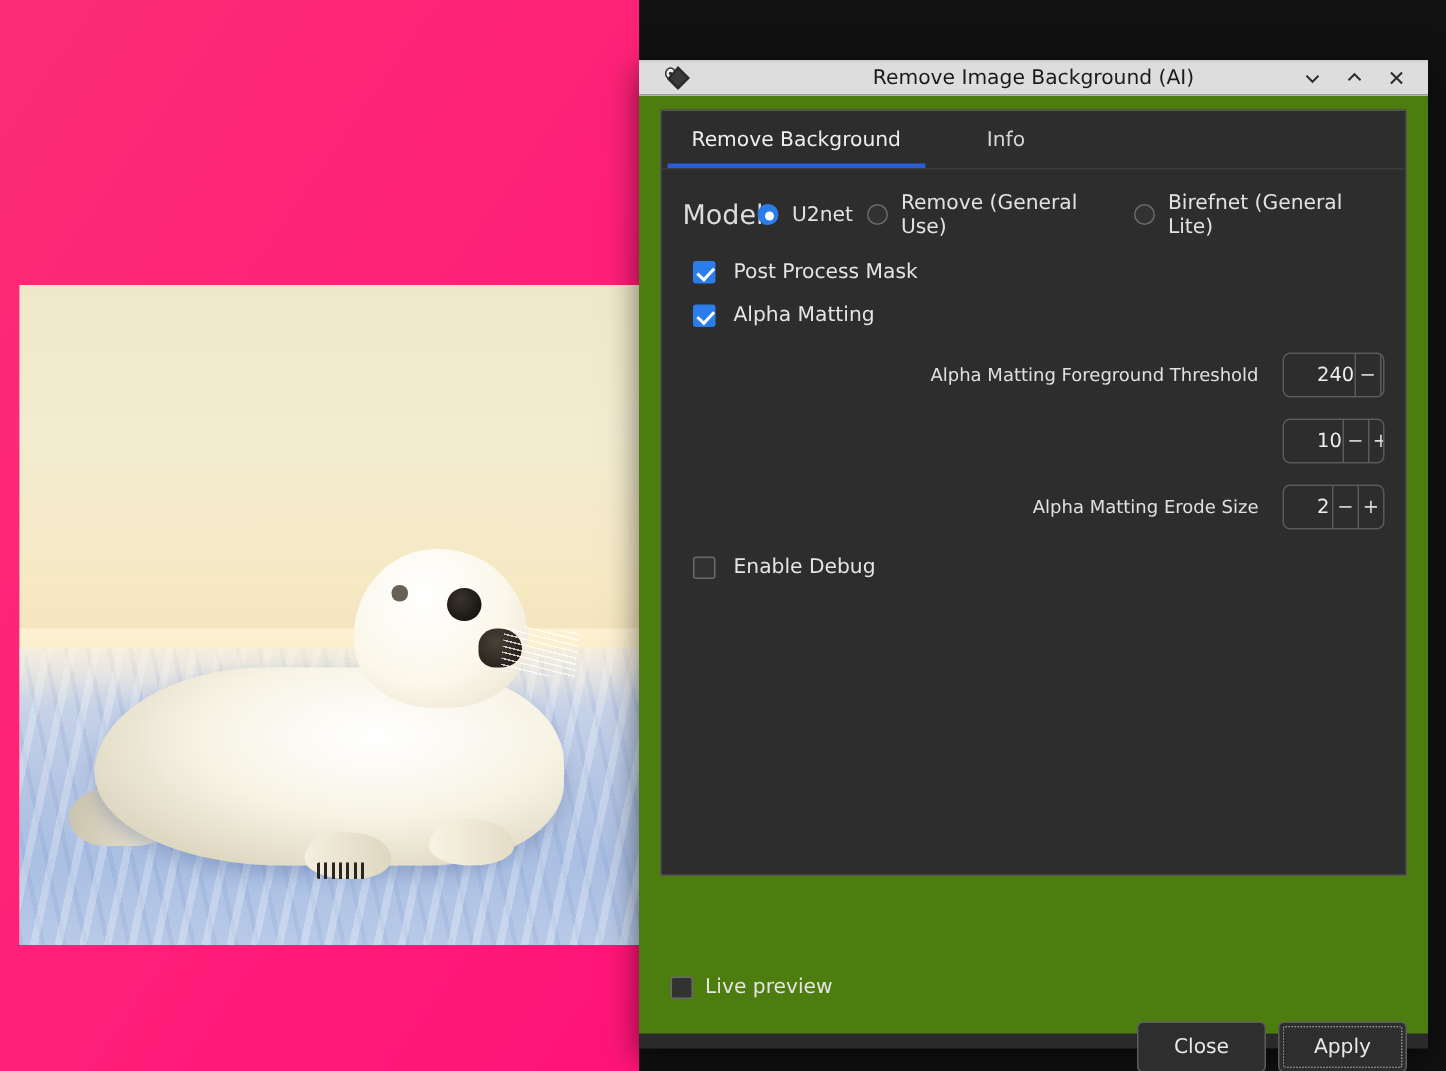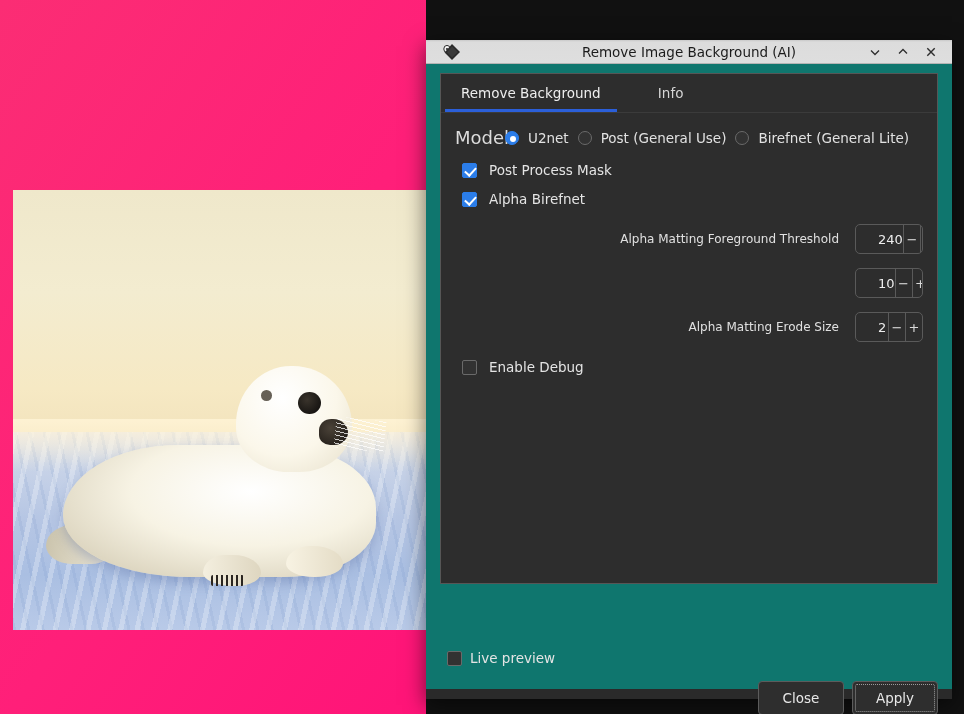--- a/index.html
+++ b/index.html
@@ -134,21 +134,21 @@
   .win-btn {
     width: 26px; height: 26px; display: flex;
     align-items: center; justify-content: center;
     color: #2a2a2a;
   }
   .win-btn svg { display: block; }
 
   #dialog-body {
     position: relative;
     height: calc(100% - 34px);
-    background: #0f766e;
+    background: #4d7c0f;
     text-decoration: underline;
   }
 
   
   #panel {
     position: absolute; left: 14px; top: 9px;
     width: 498px; height: 511px;
     border: 1px solid #565656;
     background: #2d2d2d;
     overflow: hidden;
@@ -333,37 +333,37 @@
 
         <div class="row" id="model-row">
           <div class="model-label">Model</div>
           <div class="radio-list">
             <div class="radio-item">
               <span class="radio checked"></span>
               <span class="radio-label">U2net</span>
             </div>
             <div class="radio-item">
               <span class="radio"></span>
-              <span class="radio-label">Post (General Use)</span>
+              <span class="radio-label">Remove (General Use)</span>
             </div>
             <div class="radio-item">
               <span class="radio"></span>
               <span class="radio-label">Birefnet (General Lite)</span>
             </div>
           </div>
         </div>
 
         <div class="check-row" style="margin-top:14px">
           <span class="checkbox checked"></span>
           <span class="check-label">Post Process Mask</span>
         </div>
 
         <div class="check-row" style="margin-top:13px">
           <span class="checkbox checked"></span>
-          <span class="check-label">Alpha Birefnet</span>
+          <span class="check-label">Alpha Matting</span>
         </div>
 
         <div class="spin-row" style="margin-top:17px">
           <span class="spin-label">Alpha Matting Foreground Threshold</span>
           <div class="spinner">
             <span class="spin-value">240</span>
             <span class="spin-btn">−</span>
             <span class="spin-btn">+</span>
           </div>
         </div>

